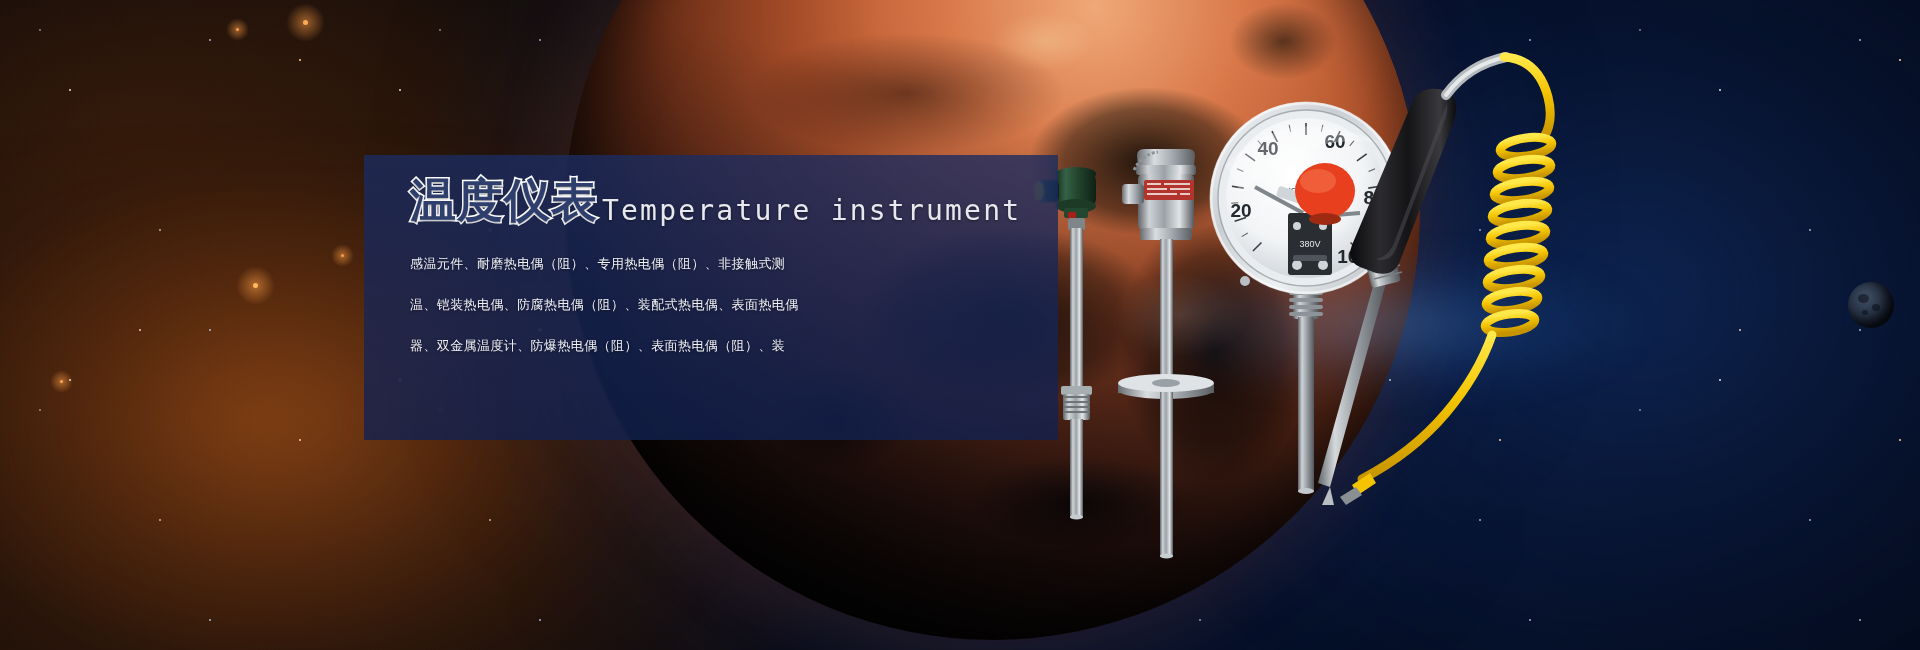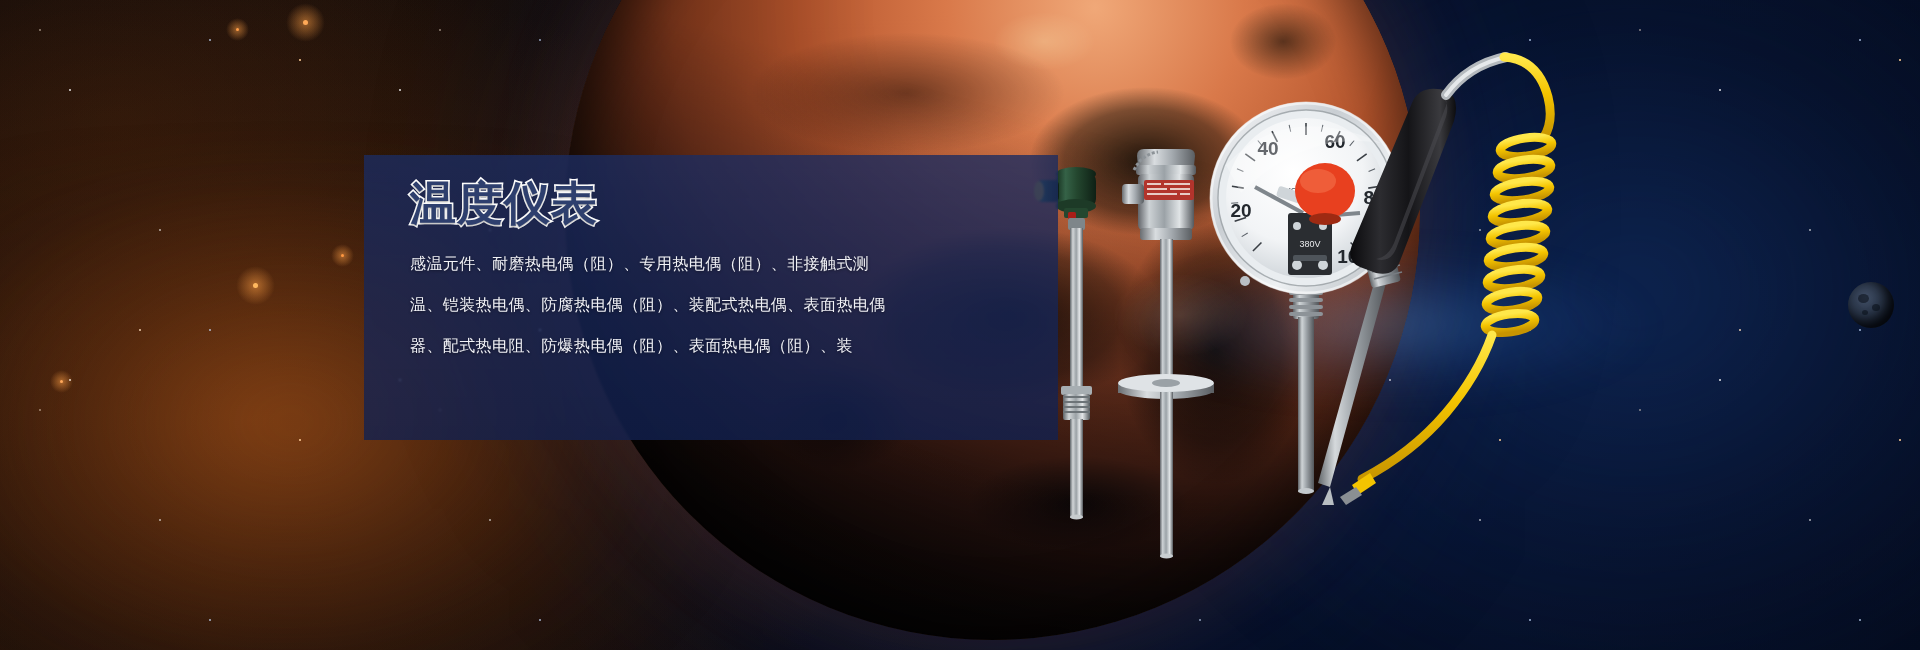--- a/index.html
+++ b/index.html
@@ -133,39 +133,39 @@
   .panel{
     position:absolute; left:364px; top:155px;
     width:694px; height:285px;
     background:linear-gradient(180deg, rgba(28,44,96,0.80) 0%, rgba(22,38,88,0.78) 50%, rgba(18,33,80,0.80) 100%);
     backdrop-filter:blur(1px);
   }
   .panel-inner{ position:absolute; left:46px; top:26px; right:22px; }
 
   .title-row{ display:flex; align-items:flex-end; white-space:nowrap; }
   .title-cn{
-    font-family:Liberation Serif, serif;
+    font-family:Liberation Mono, monospace;
     font-size:46px; font-weight:700; line-height:1;
     color:#2e3f6e;
     -webkit-text-stroke:3.2px #ffffff;
     paint-order:stroke fill;
     letter-spacing:1px;
     text-shadow:0 1px 2px rgba(0,0,0,.35);
   }
   .title-en{
     font-family:"DejaVu Sans Mono","Liberation Mono",monospace;
     font-size:28px; font-weight:400; line-height:1;
     color:#e8e9ee; letter-spacing:2.2px;
     margin-left:4px; padding-bottom:2px;
     text-shadow:0 1px 3px rgba(0,0,0,.45);
   }
   .desc{
     margin-top:16px;
     font-family:"DejaVu Sans","Liberation Sans",sans-serif;
-    font-size:16px; line-height:41px; color:#f1f2f6;
+    font-size:13px; line-height:41px; color:#f1f2f6;
     letter-spacing:.4px;
     text-shadow:0 1px 3px rgba(0,0,0,.45);
     max-width:620px;
   }
   .desc p{ white-space:nowrap; }
 </style>
 </head>
 <body>
 
 <div class="banner">
@@ -433,24 +433,25 @@
       <path d="M70 438 L52 450 L58 460 L76 448 Z" fill="#f4c400"></path>
       <path d="M56 452 L40 462 L46 470 L62 460 Z" fill="#8a8f93"></path>
     </svg>
   </div>
 
   <div class="panel">
     <div class="panel-inner">
 
       <div class="title-row">
         <span class="title-cn">温度仪表</span>
+        <span class="title-en">Temperature instrument</span>
       </div>
 
       <div class="desc">
         <p>感温元件、耐磨热电偶（阻）、专用热电偶（阻）、非接触式测</p>
         <p>温、铠装热电偶、防腐热电偶（阻）、装配式热电偶、表面热电偶</p>
-        <p>器、配式热电阻、防爆热电偶（阻）、表面热电偶（阻）、装</p>
+        <p>器、双金属温度计、防爆热电偶（阻）、表面热电偶（阻）、装</p>
       </div>
 
     </div>
   </div>
 
 </div>
 
 </body></html>

